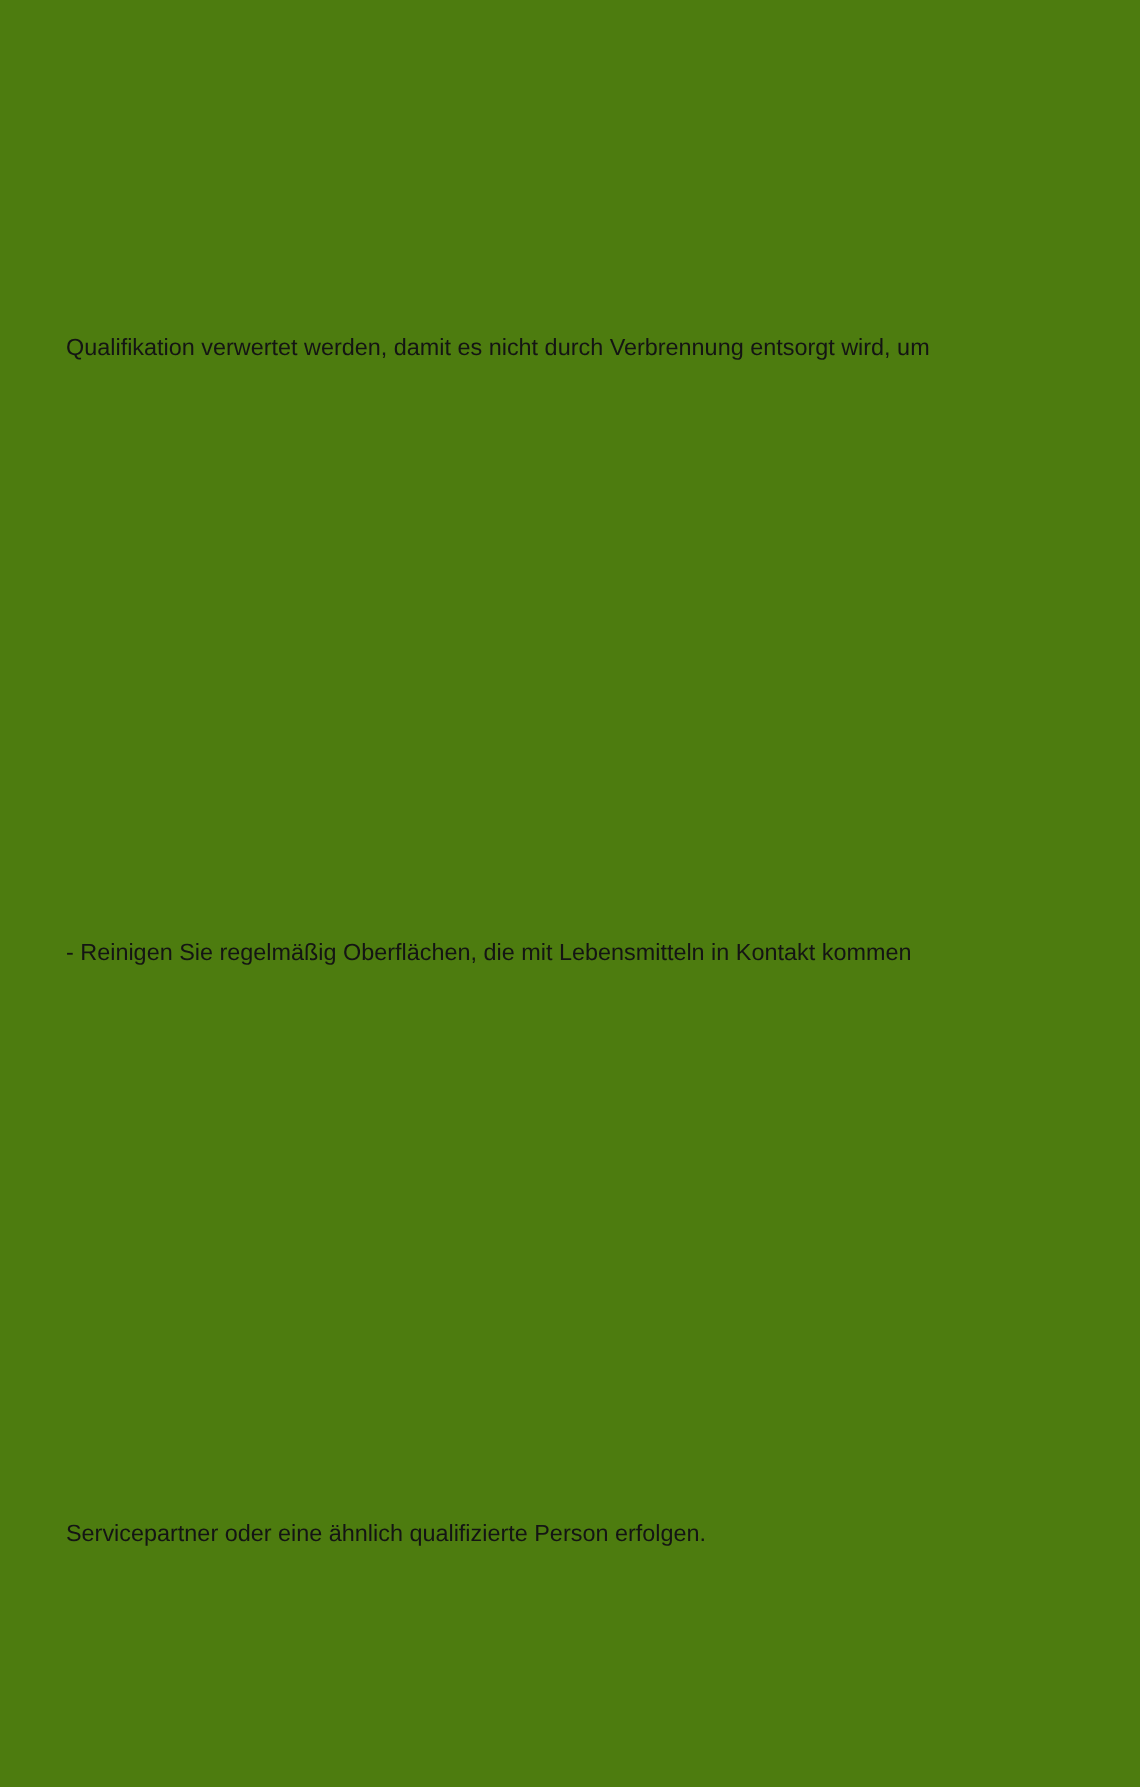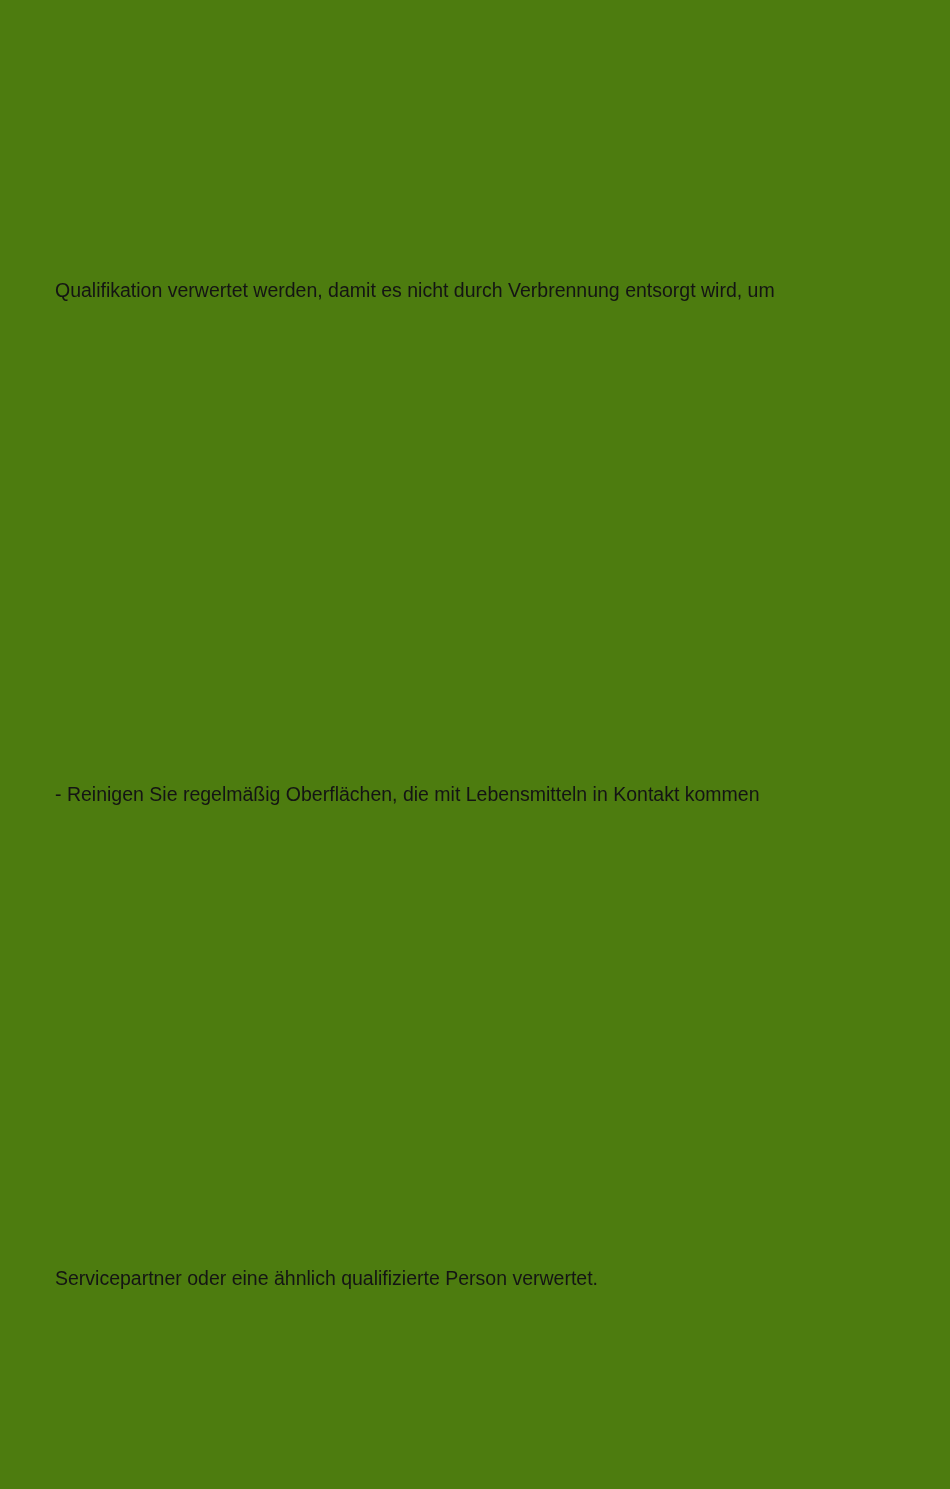--- a/index.html
+++ b/index.html
@@ -27,14 +27,14 @@
     .doc-line.line-1 { top: 278px; }
     .doc-line.line-2 { top: 782px; }
     .doc-line.line-3 { top: 1266px; }
   </style>
 </head>
 <body>
 
 <div class="document-page">
   <span class="doc-line line-1">Qualifikation verwertet werden, damit es nicht durch Verbrennung entsorgt wird, um</span>
   <span class="doc-line line-2">- Reinigen Sie regelmäßig Oberflächen, die mit Lebensmitteln in Kontakt kommen</span>
-  <span class="doc-line line-3">Servicepartner oder eine ähnlich qualifizierte Person verwertet.</span>
+  <span class="doc-line line-3">Servicepartner oder eine ähnlich qualifizierte Person erfolgen.</span>
 </div>
 
 </body></html>

